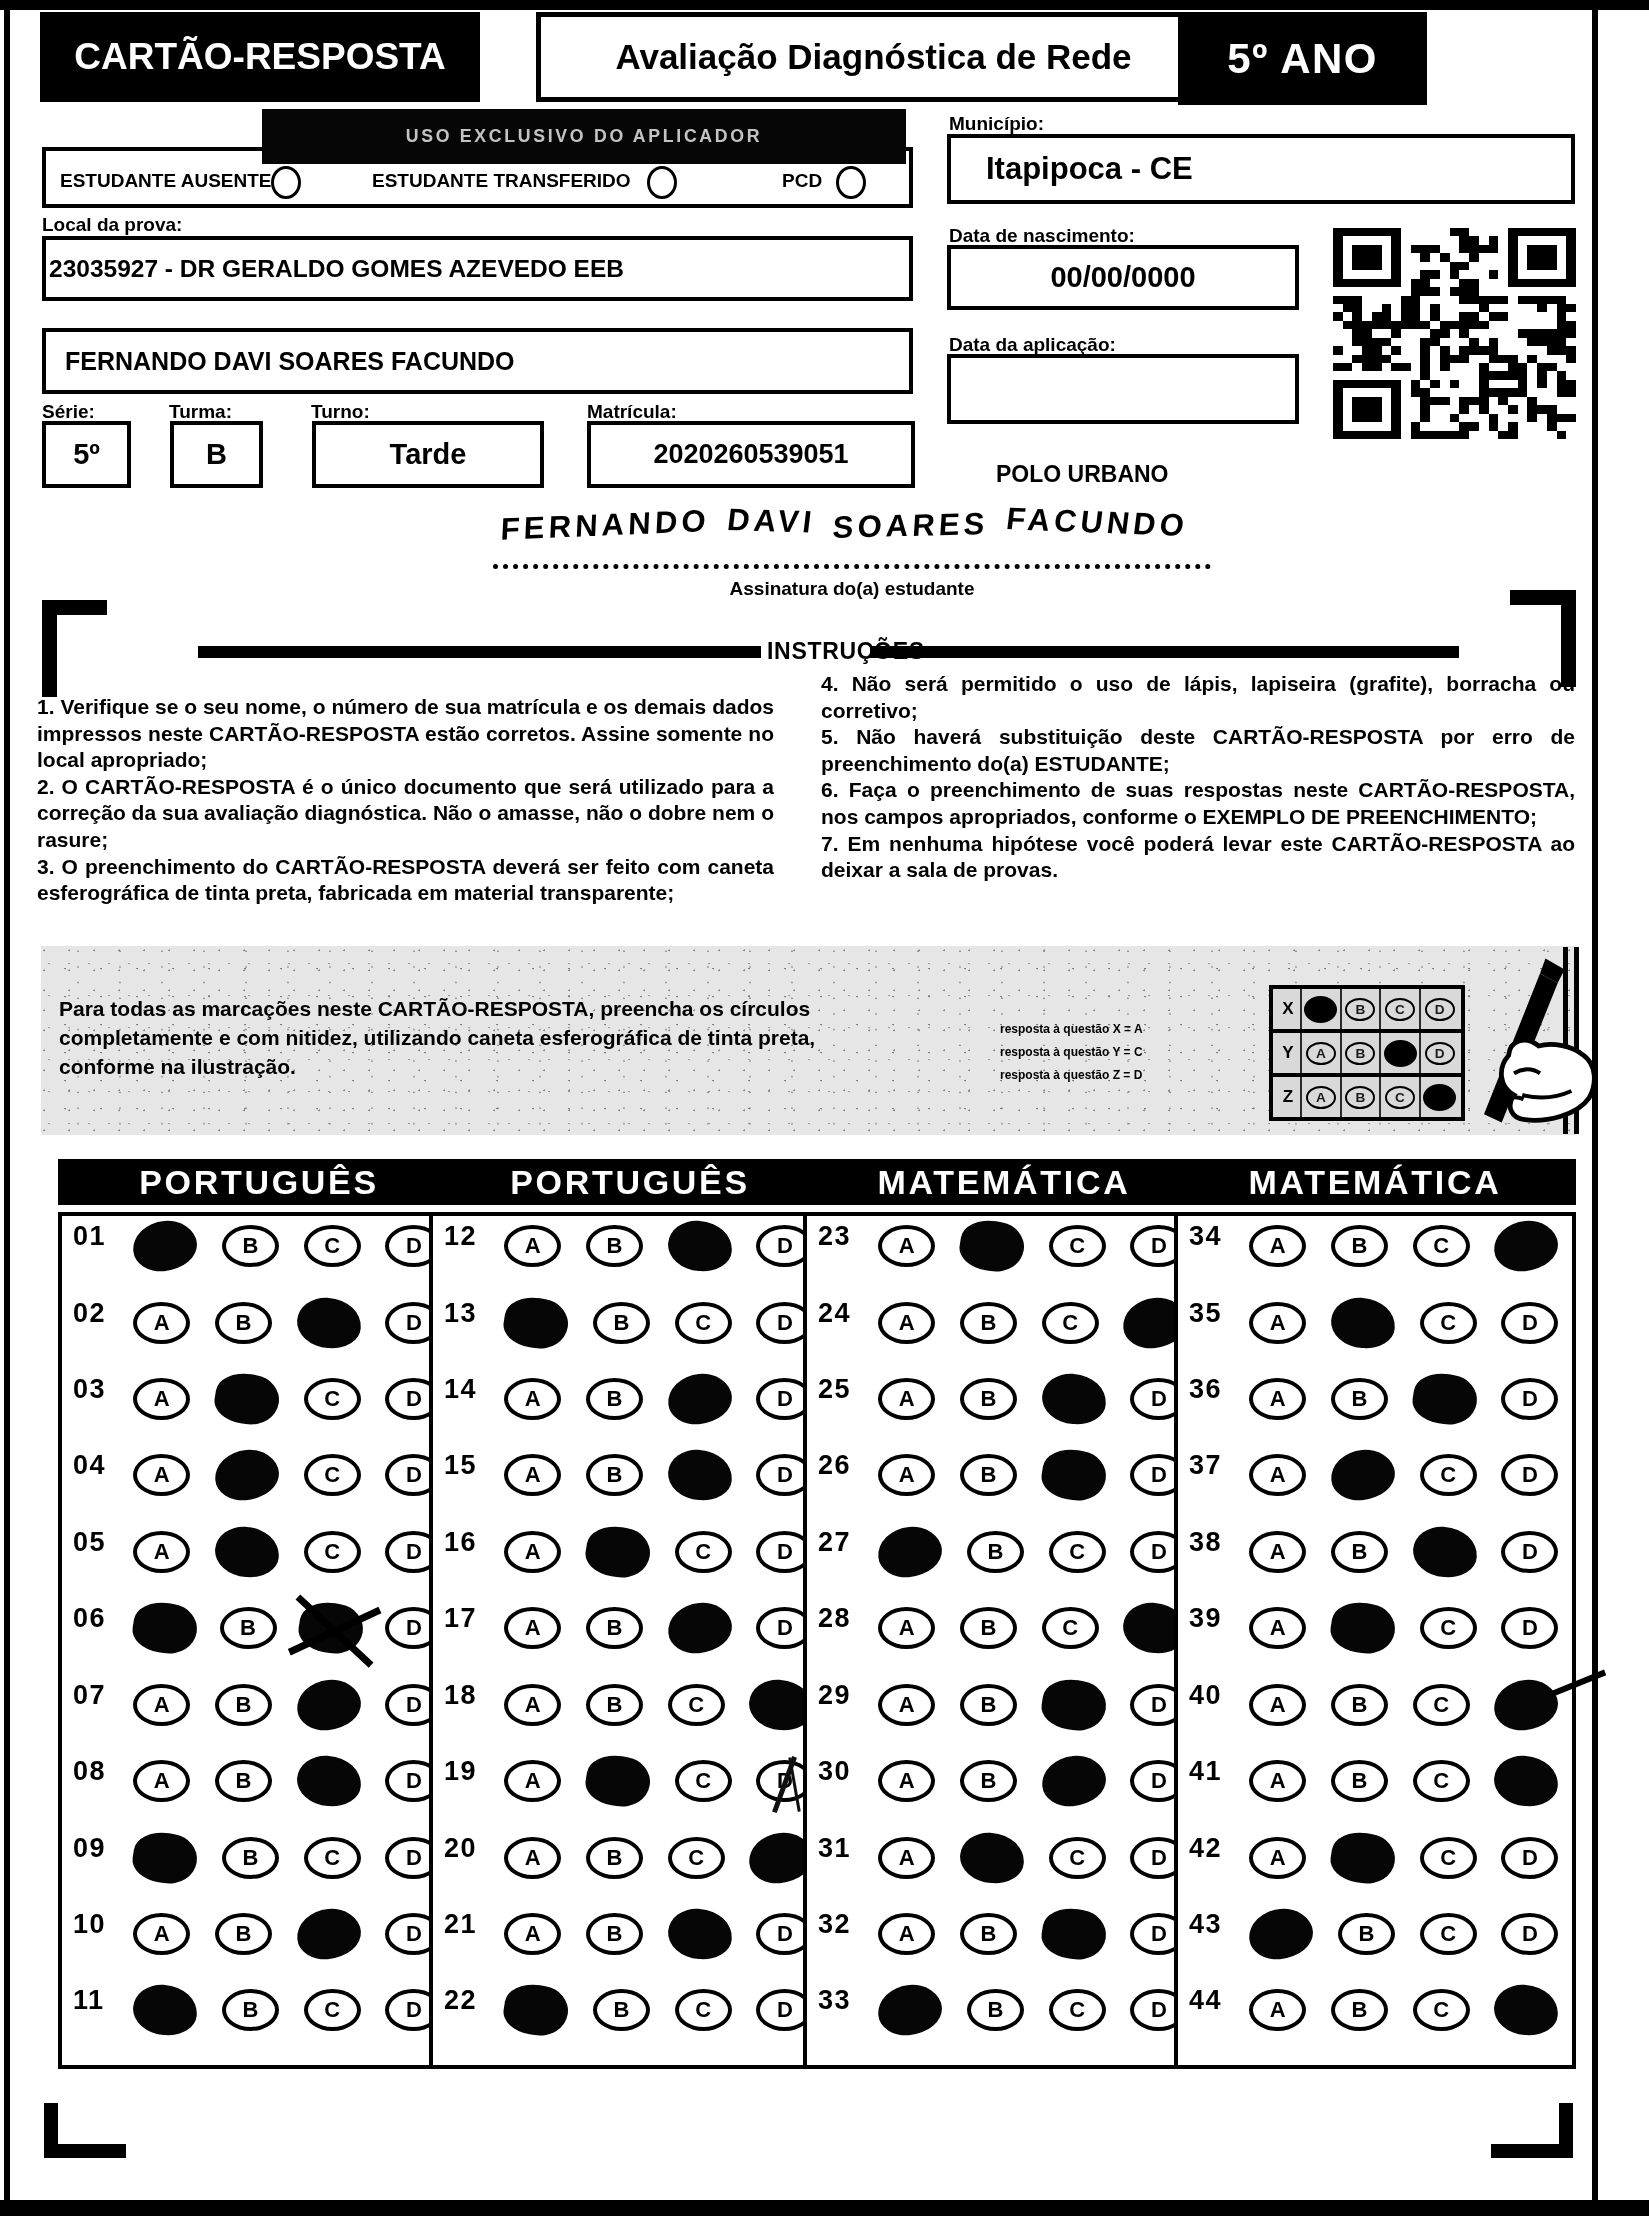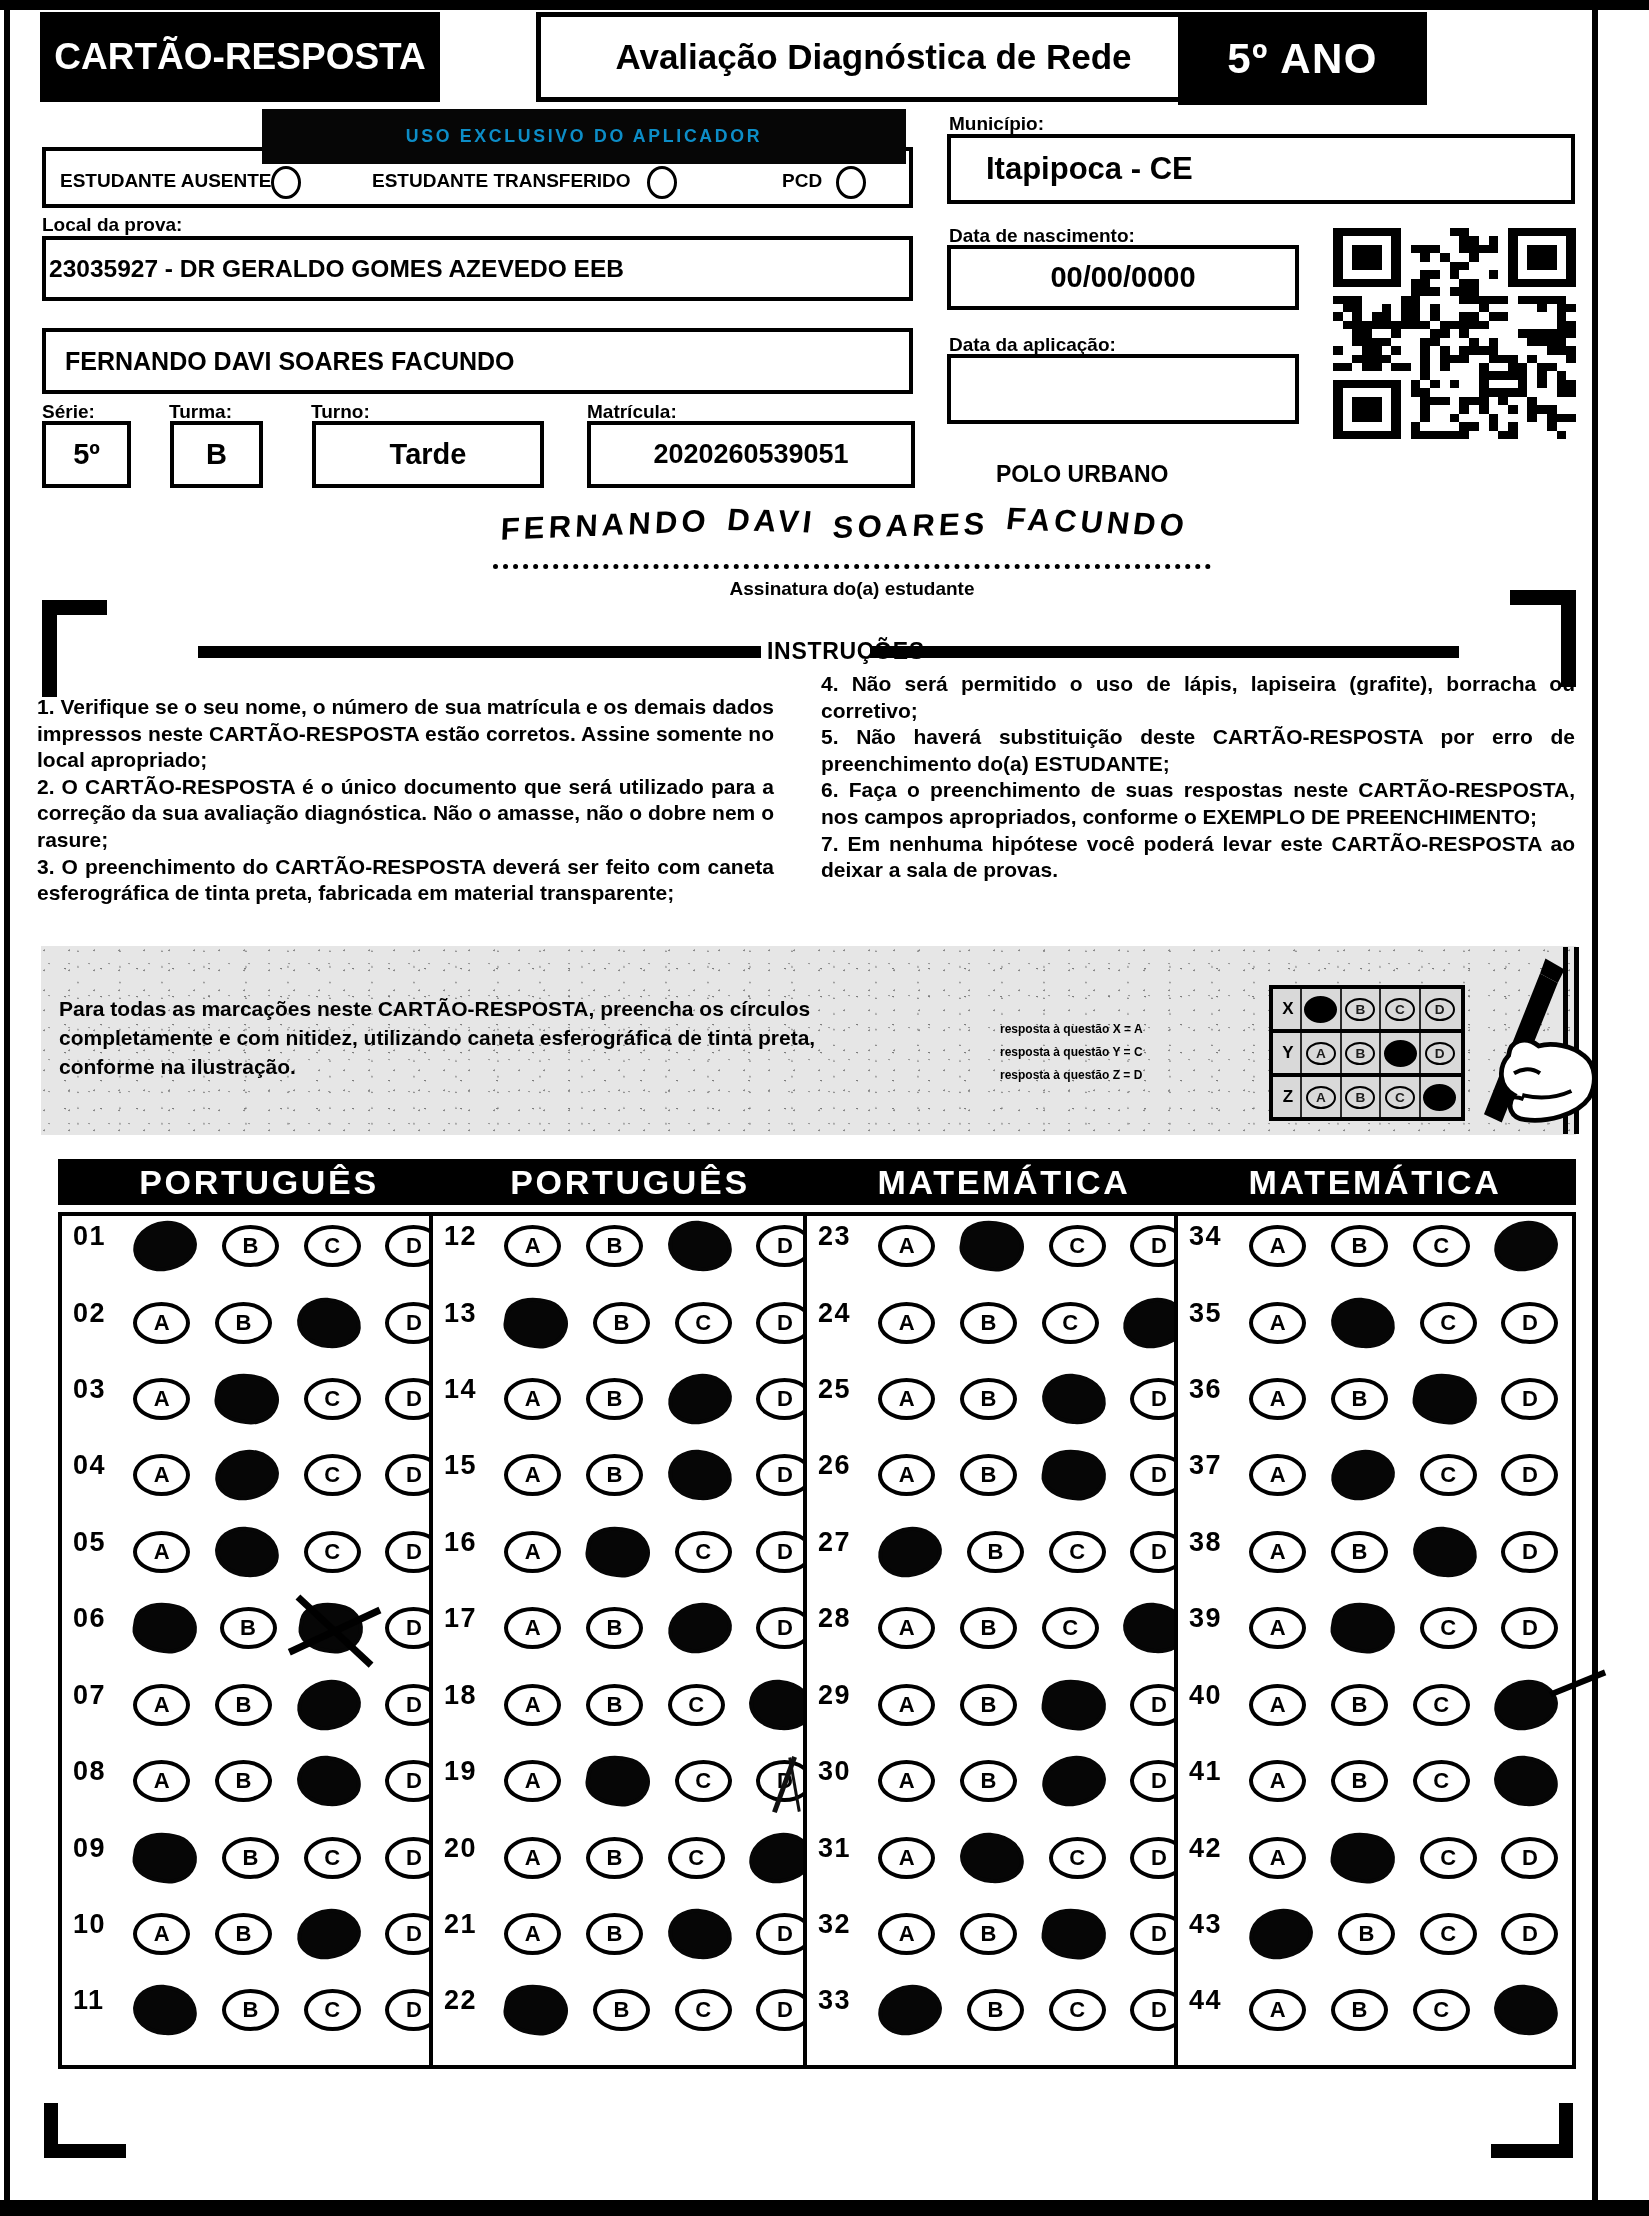--- a/index.html
+++ b/index.html
@@ -9,21 +9,21 @@
   
   .edge{position:absolute;background:#000;}
   
   .hbox-black{position:absolute;background:#000;color:#fff;display:flex;align-items:center;justify-content:center;font-weight:700;}
   .hbox-white{position:absolute;background:#fff;border:5.5px solid #000;display:flex;align-items:center;justify-content:center;font-weight:700;box-sizing:border-box;margin-left:44px;}
   
   .flabel{position:absolute;font-size:19px;font-weight:700;}
   .fbox{position:absolute;border:4.1px solid #000;background:#fff;display:flex;align-items:center;font-weight:700;box-sizing:border-box;}
   .fbox.center{justify-content:center;}
   .restricted{position:absolute;background:#060606;display:flex;align-items:center;justify-content:center;}
-  .restricted span{color:#0ea5e9;font-size:17.7px;font-weight:700;letter-spacing:2.7px;opacity:.85;}
+  .restricted span{color:#e5e5e5;font-size:17.7px;font-weight:700;letter-spacing:2.7px;opacity:.85;}
   .status-label{position:absolute;font-size:19px;font-weight:700;}
   .status-circle{position:absolute;width:30px;height:33px;border:3.4px solid #000;border-radius:50%;box-sizing:border-box;background:#fff;}
   
   .sig-line{position:absolute;border-bottom:5.5px dotted #000;}
   .sig-text{position:absolute;white-space:nowrap;font-size:31px;font-weight:700;letter-spacing:4.1px;transform:skewX(-5deg);}
   .sig-word{display:inline-block;margin-right:17.7px;}
   .sig-word.r0{transform:rotate(-2.4deg) translateY(1.4px);}
   .sig-word.r1{transform:rotate(1.8deg) translateY(-2.7px);}
   .sig-word.r2{transform:rotate(-1.4deg) translateY(2px);}
   .sig-word.r3{transform:rotate(2.2deg) translateY(-1.4px);}
@@ -81,21 +81,21 @@
 </head>
 <body>
 
 <div class="page">
 
   <div class="edge" style="left:0;top:0;width:1650px;height:10.2px;"></div>
   <div class="edge" style="left:0;top:2200px;width:1650px;height:16.4px;"></div>
   <div class="edge" style="left:4.1px;top:0;width:5.5px;height:2216px;"></div>
   <div class="edge" style="left:1592px;top:0;width:6.1px;height:2216px;"></div>
 
-  <div class="hbox-black" style="left:40px;top:12.3px;width:400px;height:90px;font-size:37px;">
+  <div class="hbox-black" style="left:40px;top:12.3px;width:440px;height:90px;font-size:37px;">
     <span>CARTÃO-RESPOSTA</span>
   </div>
   <div class="hbox-white" style="left:492px;top:12.3px;width:675px;height:90px;font-size:35px;">
     <span>Avaliação Diagnóstica de Rede</span>
   </div>
   <div class="hbox-black" style="left:1178px;top:12.3px;width:249px;height:93px;font-size:42px;letter-spacing:1.4px;">
     <span>5º ANO</span>
   </div>
 
   <div class="fbox" style="left:42px;top:147px;width:871px;height:61px;"></div>

